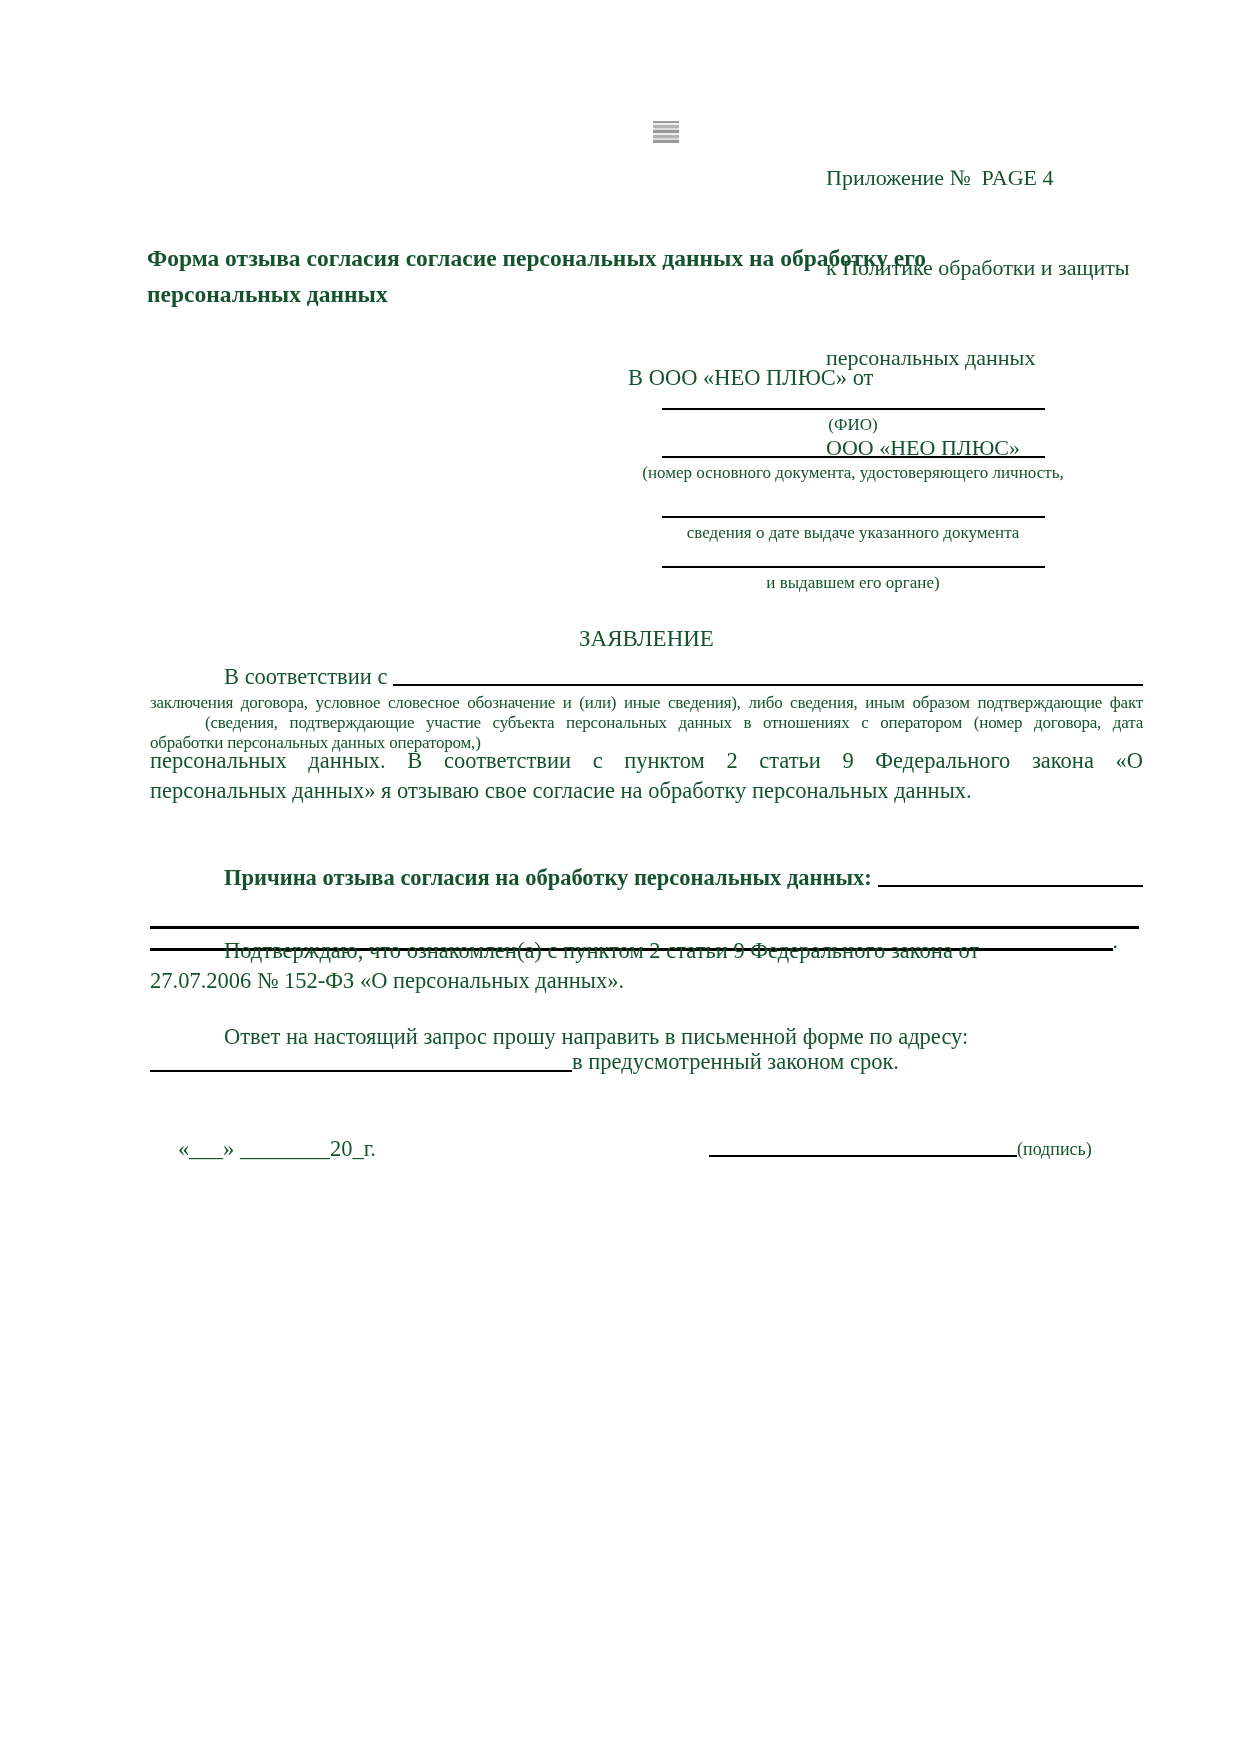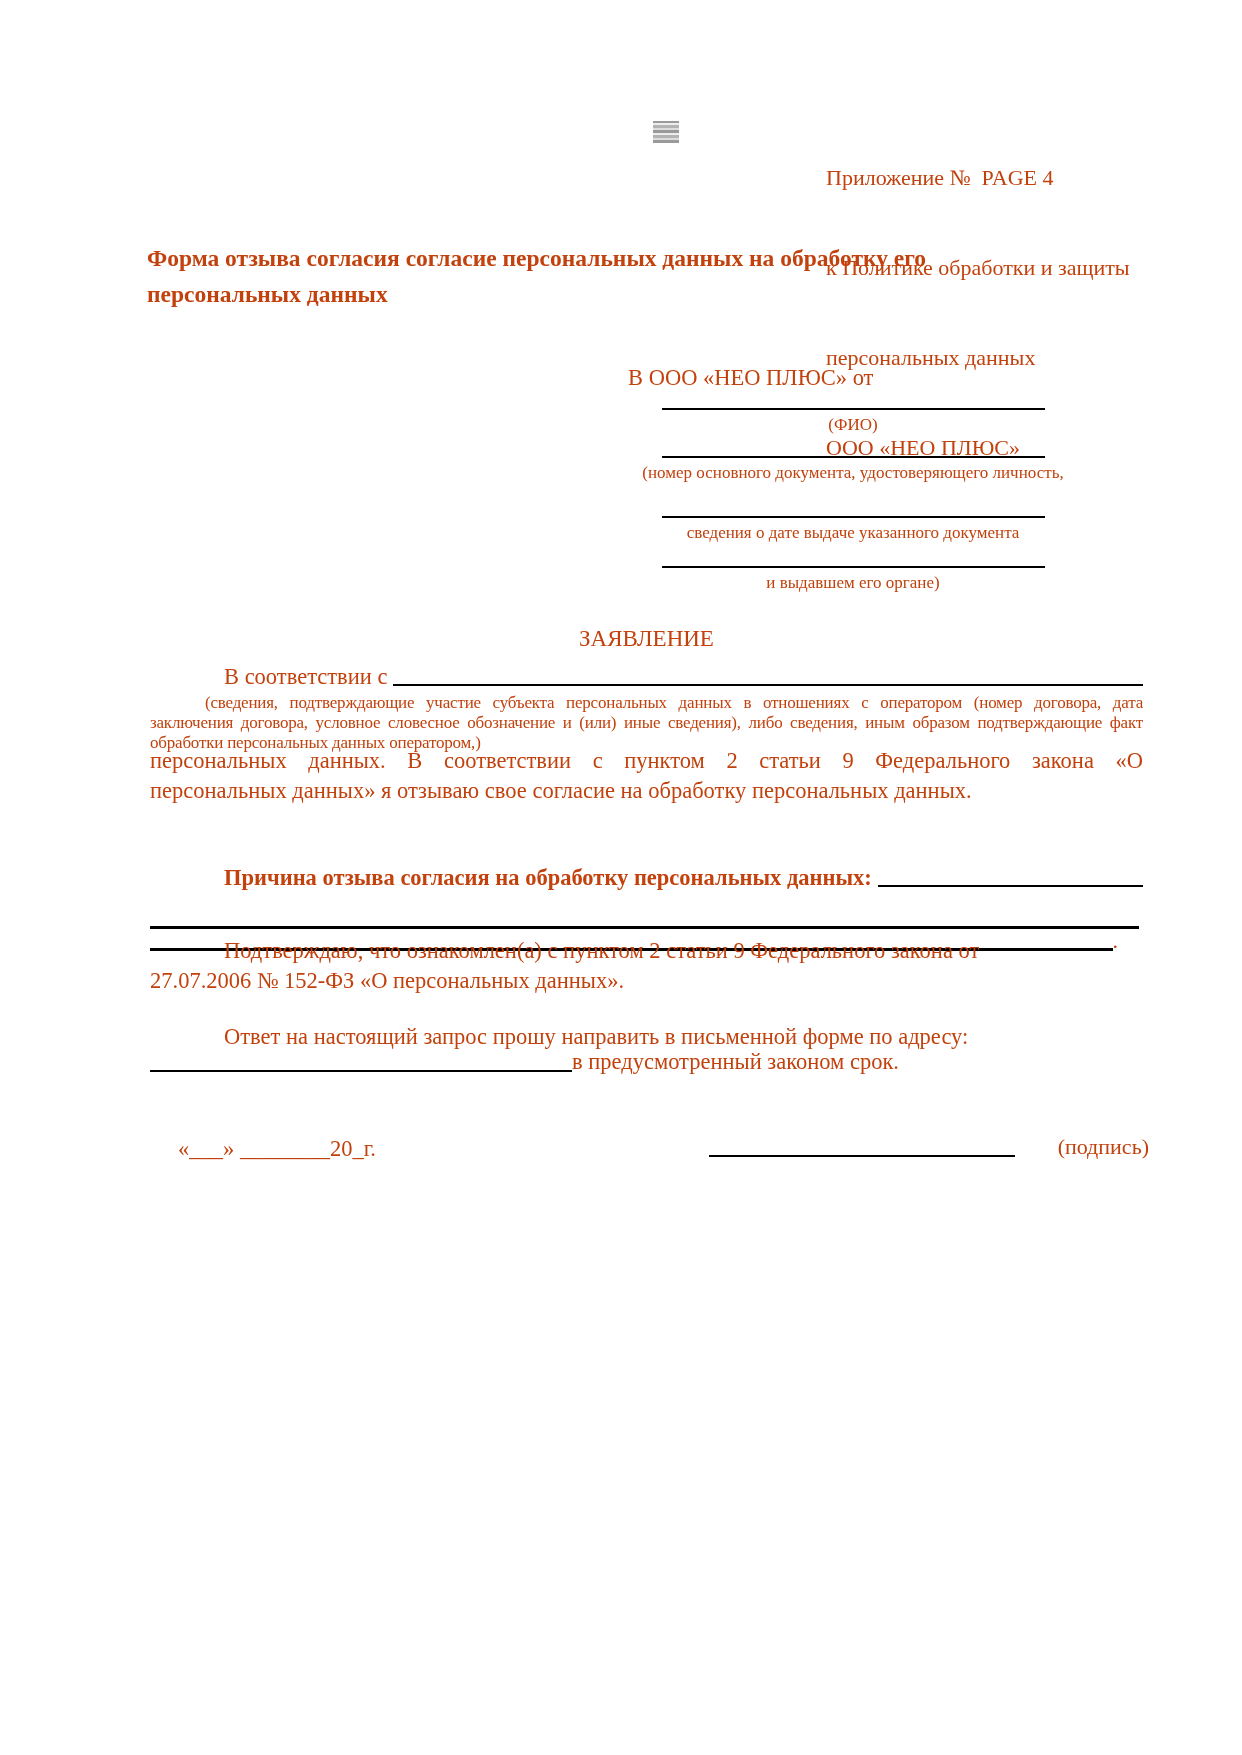--- a/index.html
+++ b/index.html
@@ -1,17 +1,17 @@
 <!DOCTYPE html>
 <html><head>
 <meta charset="utf-8">
 <style>
   html,body{margin:0;padding:0;background:#fff;}
   .page{position:relative;width:1242px;height:1755px;background:#ffffff;
-        font-family:"Liberation Serif",serif;color:#c2410c;overflow:hidden;}
+        font-family:"Liberation Serif",serif;color:#14532d;overflow:hidden;}
   .abs{position:absolute;}
 
   .glyph{left:653px;top:121px;width:26px;height:22px;
          background:repeating-linear-gradient(0deg,#9a9a9a 0 3px,#dddddd 3px 5px,#b3b3b3 5px 8px,#ededed 8px 10px);}
 
   .hdr{left:826px;top:103px;width:360px;font-size:22px;line-height:30px;white-space:pre;}
 
   .title{left:147px;top:240px;width:880px;font-weight:700;font-size:23.5px;line-height:36px;}
 
   .toline{left:628px;top:365px;font-size:22.5px;white-space:nowrap;}
@@ -40,21 +40,21 @@
   .bl2fill{flex:1;border-bottom:3px solid #000;margin-bottom:3px;}
 
   .confirm{left:150px;top:936px;width:993px;font-size:22.5px;line-height:29.5px;}
   .ind{text-indent:74px;}
 
   .reply{left:150px;top:1022px;width:993px;font-size:22.5px;line-height:29.5px;}
   .reply2{left:150px;top:1047px;width:993px;height:28px;font-size:22.5px;}
   .fixfill{width:422px;border-bottom:2px solid #000;margin-bottom:3px;}
 
   .datetx{left:178px;top:1136px;font-size:22.5px;white-space:pre;}
-  .sigrow{left:709px;top:1132px;width:440px;height:28px;font-size:22px;gap:43px;}
+  .sigrow{left:709px;top:1132px;width:440px;height:28px;font-size:18px;}
   .sigfill{width:308px;border-bottom:2px solid #000;margin-bottom:3px;}
 </style>
 </head>
 <body>
 
 <div class="page">
 
   <div class="abs glyph"></div>
 
   <div class="abs hdr">
@@ -81,22 +81,22 @@
   <div class="abs fcap fc4">и выдавшем его органе)</div>
 
   <div class="abs heading">ЗАЯВЛЕНИЕ</div>
 
   <div class="abs row intro">
     <span>В соответствии с</span>
     <span class="ufill"></span>
   </div>
 
   <div class="abs note">
+    <div class="jl">заключения договора, условное словесное обозначение и (или) иные сведения), либо сведения, иным образом подтверждающие факт</div>
     <div class="jl nind">(сведения, подтверждающие участие субъекта персональных данных в отношениях с оператором (номер договора, дата</div>
-    <div class="jl">заключения договора, условное словесное обозначение и (или) иные сведения), либо сведения, иным образом подтверждающие факт</div>
     <div>обработки персональных данных оператором,)</div>
   </div>
 
   <div class="abs bodytx">
     <div class="jl">персональных данных. В соответствии с пунктом 2 статьи 9 Федерального закона «О</div>
     <div>персональных данных» я отзываю свое согласие на обработку персональных данных.</div>
   </div>
 
   <div class="abs row reason">
     <span>Причина отзыва согласия на обработку персональных данных:</span>

